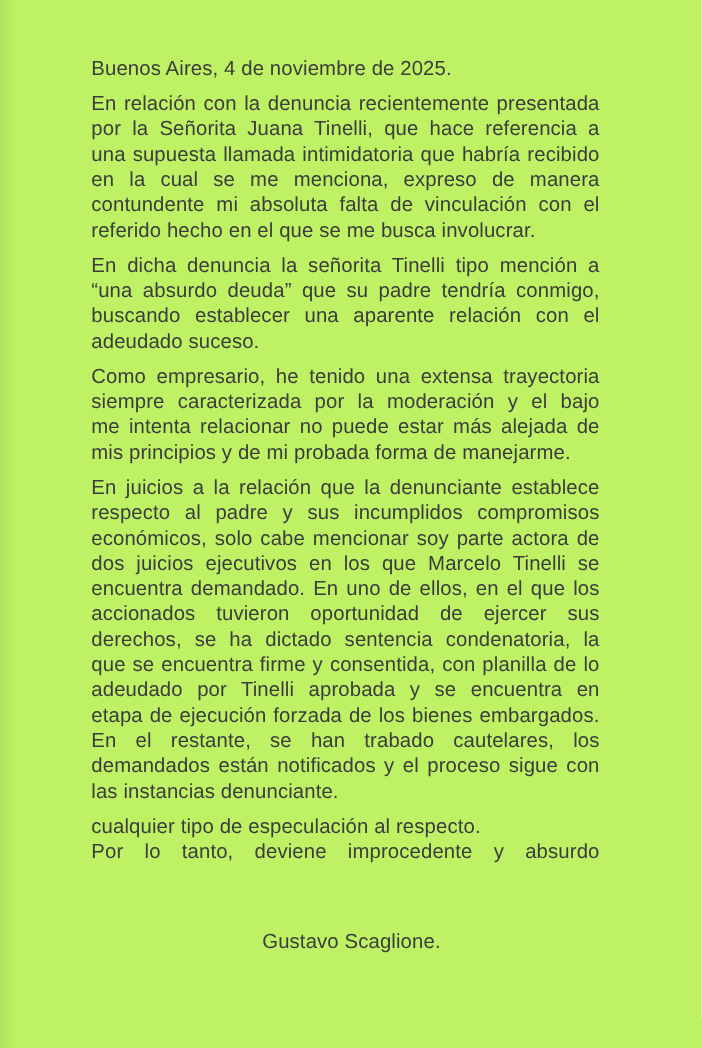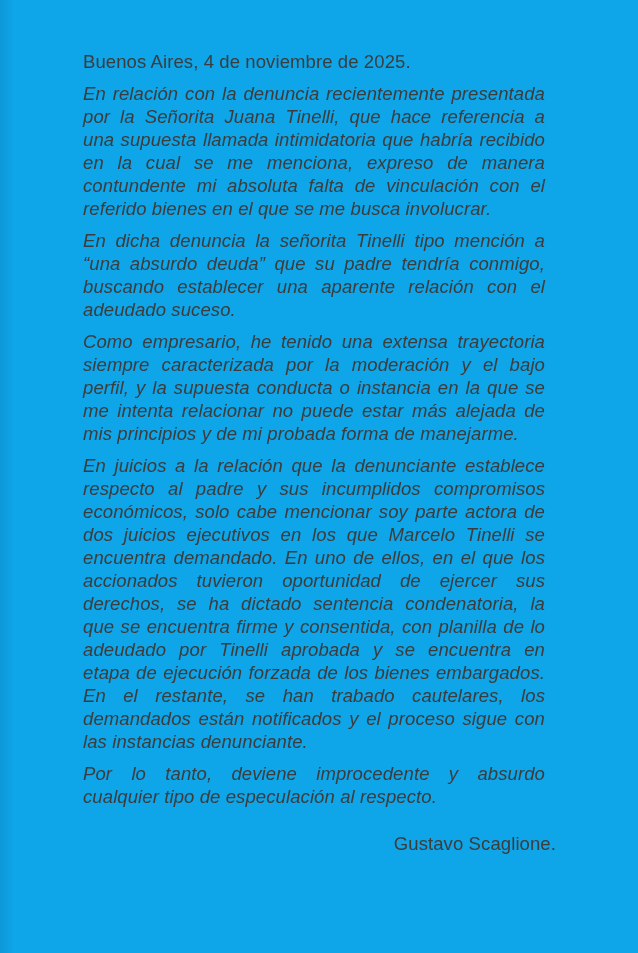--- a/index.html
+++ b/index.html
@@ -4,21 +4,21 @@
 <style>
   html, body {
     margin: 0;
     padding: 0;
     background: #ffffff;
   }
   .page {
     position: relative;
     width: 638px;
     height: 953px;
-    background: #0ea5e9;
+    background: #bef264;
     overflow: hidden;
     font-family: "Liberation Sans", "DejaVu Sans", sans-serif;
     color: #3c3c3c;
   }
   
   .page::before {
     content: "";
     position: absolute;
     left: 0; top: 0; bottom: 0;
     width: 14px;
@@ -33,80 +33,78 @@
     font-size: 18.5px;
     line-height: 23px;
     letter-spacing: 0.1px;
   }
   .date-line {
     margin: 0 0 9px 0;
     text-align: left;
   }
   .paragraph {
     margin: 0 11px 9px 0;
-    font-style: italic;
   }
   .line {
     text-align: left;
     white-space: normal;
   }
   .line.just {
     text-align: justify;
     text-align-last: justify;
   }
   .signature {
-    margin-top: 24px;
-    text-align: right;
+    margin-top: 59px;
+    text-align: center;
   }
 </style>
 </head>
 <body>
 
 <div class="page">
   <div class="letter">
     <div class="date-line">Buenos Aires, 4 de noviembre de 2025.</div>
 
     <div>
         <div class="paragraph">
           <div class="line just">En relación con la denuncia recientemente presentada</div>
           <div class="line just">por la Señorita Juana Tinelli, que hace referencia a</div>
           <div class="line just">una supuesta llamada intimidatoria que habría recibido</div>
           <div class="line just">en la cual se me menciona, expreso de manera</div>
           <div class="line just">contundente mi absoluta falta de vinculación con el</div>
-          <div class="line">referido bienes en el que se me busca involucrar.</div>
+          <div class="line">referido hecho en el que se me busca involucrar.</div>
         </div>
         <div class="paragraph">
           <div class="line just">En dicha denuncia la señorita Tinelli tipo mención a</div>
           <div class="line just">“una absurdo deuda” que su padre tendría conmigo,</div>
           <div class="line just">buscando establecer una aparente relación con el</div>
           <div class="line">adeudado suceso.</div>
         </div>
         <div class="paragraph">
           <div class="line just">Como empresario, he tenido una extensa trayectoria</div>
           <div class="line just">siempre caracterizada por la moderación y el bajo</div>
-          <div class="line just">perfil, y la supuesta conducta o instancia en la que se</div>
           <div class="line just">me intenta relacionar no puede estar más alejada de</div>
           <div class="line">mis principios y de mi probada forma de manejarme.</div>
         </div>
         <div class="paragraph">
           <div class="line just">En juicios a la relación que la denunciante establece</div>
           <div class="line just">respecto al padre y sus incumplidos compromisos</div>
           <div class="line just">económicos, solo cabe mencionar soy parte actora de</div>
           <div class="line just">dos juicios ejecutivos en los que Marcelo Tinelli se</div>
           <div class="line just">encuentra demandado. En uno de ellos, en el que los</div>
           <div class="line just">accionados tuvieron oportunidad de ejercer sus</div>
           <div class="line just">derechos, se ha dictado sentencia condenatoria, la</div>
           <div class="line just">que se encuentra firme y consentida, con planilla de lo</div>
           <div class="line just">adeudado por Tinelli aprobada y se encuentra en</div>
           <div class="line just">etapa de ejecución forzada de los bienes embargados.</div>
           <div class="line just">En el restante, se han trabado cautelares, los</div>
           <div class="line just">demandados están notificados y el proceso sigue con</div>
           <div class="line">las instancias denunciante.</div>
         </div>
         <div class="paragraph">
+          <div class="line">cualquier tipo de especulación al respecto.</div>
           <div class="line just">Por lo tanto, deviene improcedente y absurdo</div>
-          <div class="line">cualquier tipo de especulación al respecto.</div>
         </div>
       </div>
 
     <div class="signature">Gustavo Scaglione.</div>
   </div>
 </div>
 
 </body></html>

